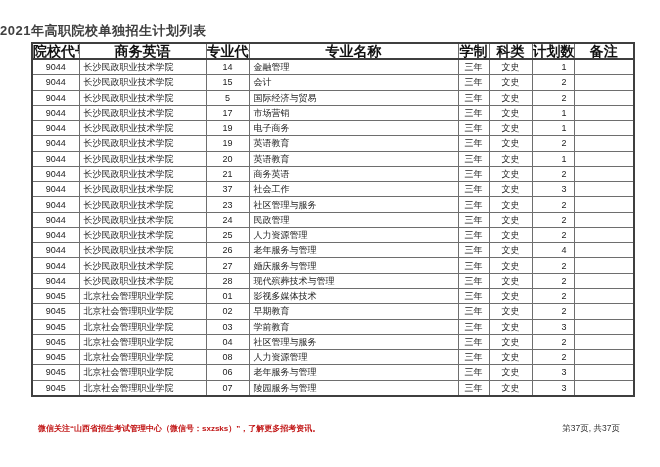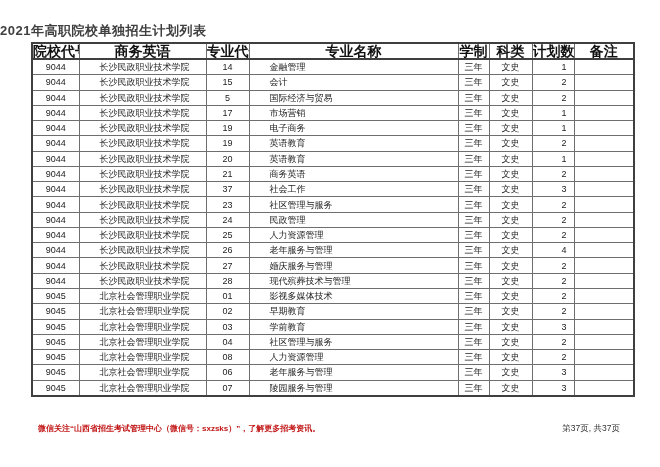--- a/index.html
+++ b/index.html
@@ -52,21 +52,21 @@
     text-align: center;
     border-bottom: 2px solid #3f3f3f;
     color: #111111;
   }
   .plan-table td { color: #222222; }
   .plan-table td.col-0,
   .plan-table td.col-2,
   .plan-table td.col-4,
   .plan-table td.col-5 { text-align: center; }
   .plan-table td.col-1,
-  .plan-table td.col-3 { text-align: left; padding-left: 20px; }
+  .plan-table td.col-3 { text-align: left; padding-left: 4px; }
   .plan-table td.col-6 { text-align: right; padding-right: 7px; }
   .plan-table td.col-7 { text-align: center; }
   .footer-notice {
     position: absolute;
     left: 38px;
     top: 423px;
     font-size: 8px;
     font-weight: bold;
     color: #c11414;
     text-align: right;

